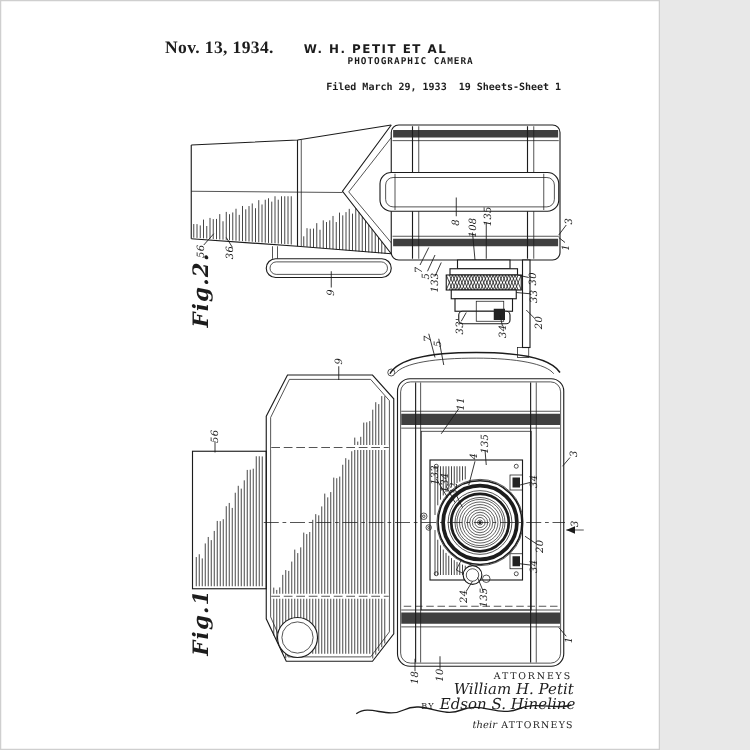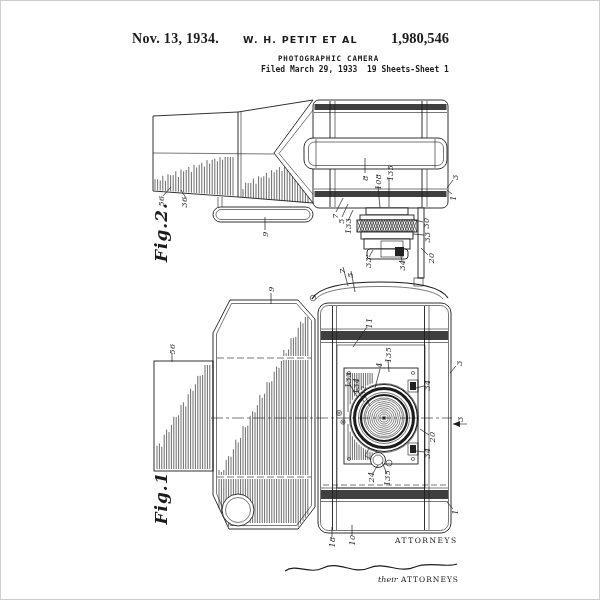--- a/index.html
+++ b/index.html
@@ -1,25 +1,25 @@
 <!DOCTYPE html>
 <html><head>
 <meta charset="utf-8">
 <style>
   html,body{margin:0;padding:0;background:#e8e8e8;}
   .sheet{
-    position:relative;width:600px;height:600px;background:#ffffff;
+    position:relative;width:528px;height:600px;background:#ffffff;
     border:1px solid #cfcfcf;box-sizing:border-box;overflow:hidden;
     font-family:"Liberation Serif", serif;color:#1c1c1c;
   }
   .abs{position:absolute;white-space:nowrap;}
   .h-date{left:131px;top:30px;font:bold 14px "Liberation Serif",serif;letter-spacing:.3px;}
   .h-number{left:355px;top:29px;width:93px;text-align:right;font:bold 14.5px "Liberation Serif",serif;}
   .h-inventors{left:242px;top:33px;font:bold 9.5px "DejaVu Sans",sans-serif;letter-spacing:1.2px;}
-  .h-title{left:259px;top:53px;font:bold 7.5px "DejaVu Sans Mono",monospace;letter-spacing:.8px;padding-left:18px;}
+  .h-title{left:259px;top:43px;font:bold 7.5px "DejaVu Sans Mono",monospace;letter-spacing:.8px;padding-left:18px;}
   .h-filed{left:260px;top:64px;font:bold 8px "DejaVu Sans Mono",monospace;}
   .h-sheet{left:366px;top:64px;font:bold 8px "DejaVu Sans Mono",monospace;}
   #labels-layer{position:absolute;left:0;top:0;width:600px;height:600px;pointer-events:none;}
   .ref{
     position:absolute;font:italic 8px "DejaVu Serif",serif;
     transform:translate(-50%,-50%) rotate(-90deg);letter-spacing:.3px;
   }
   .figlabel{
     position:absolute;font:italic bold 17px "DejaVu Serif",serif;
     transform:translate(-50%,-50%) rotate(-90deg);letter-spacing:1px;
@@ -39,21 +39,20 @@
   .hatch line{stroke:#1c1c1c;stroke-width:.65;}
   .leader{stroke:#1c1c1c;stroke-width:.7;fill:none;}
 </style>
 </head>
 <body>
 
 <div class="sheet">
 
   <span class="abs h-date">Nov. 13, 1934.</span>
   <span class="abs h-inventors">W. H. PETIT ET AL</span>
-  <span class="abs h-number">1,980,546</span>
   <span class="abs h-title">PHOTOGRAPHIC CAMERA</span>
   <span class="abs h-filed">Filed March 29, 1933</span>
   <span class="abs h-sheet">19 Sheets-Sheet 1</span>
 
   <svg id="drawing" width="600" height="600" viewBox="0 0 600 600">
 
     <g>
 
       <path class="ln" d="M152,115 L237,111 L312,99"></path>
       <path class="ln" d="M152,190 L237,196 L312,202"></path>
@@ -426,17 +425,22 @@
       <span class="ref" style="left: 370px; top: 476px;">24</span>
       <span class="ref" style="left: 386px; top: 477px;">135</span>
       <span class="ref" style="left: 331px; top: 541px;">18</span>
       <span class="ref" style="left: 351px; top: 539px;">10</span>
       <span class="ref" style="left: 454px; top: 511px;">1</span>
       <span class="figlabel" style="left: 160px; top: 231px;">Fig.2.</span>
       <span class="figlabel" style="left: 160px; top: 497px;">Fig.1</span>
     </div>
 
   <span class="abs sig-heading">ATTORNEYS</span>
+  <div class="abs sig-name1">William H. Petit</div>
+  <div class="abs sig-row2">
+    <span class="sig-by">BY</span>
+    <span>Edson S. Hineline</span>
+  </div>
   <div class="abs sig-row3">
     <span class="sig-their">their</span>
     <span>ATTORNEYS</span>
   </div>
 </div>
 
 </body></html>

